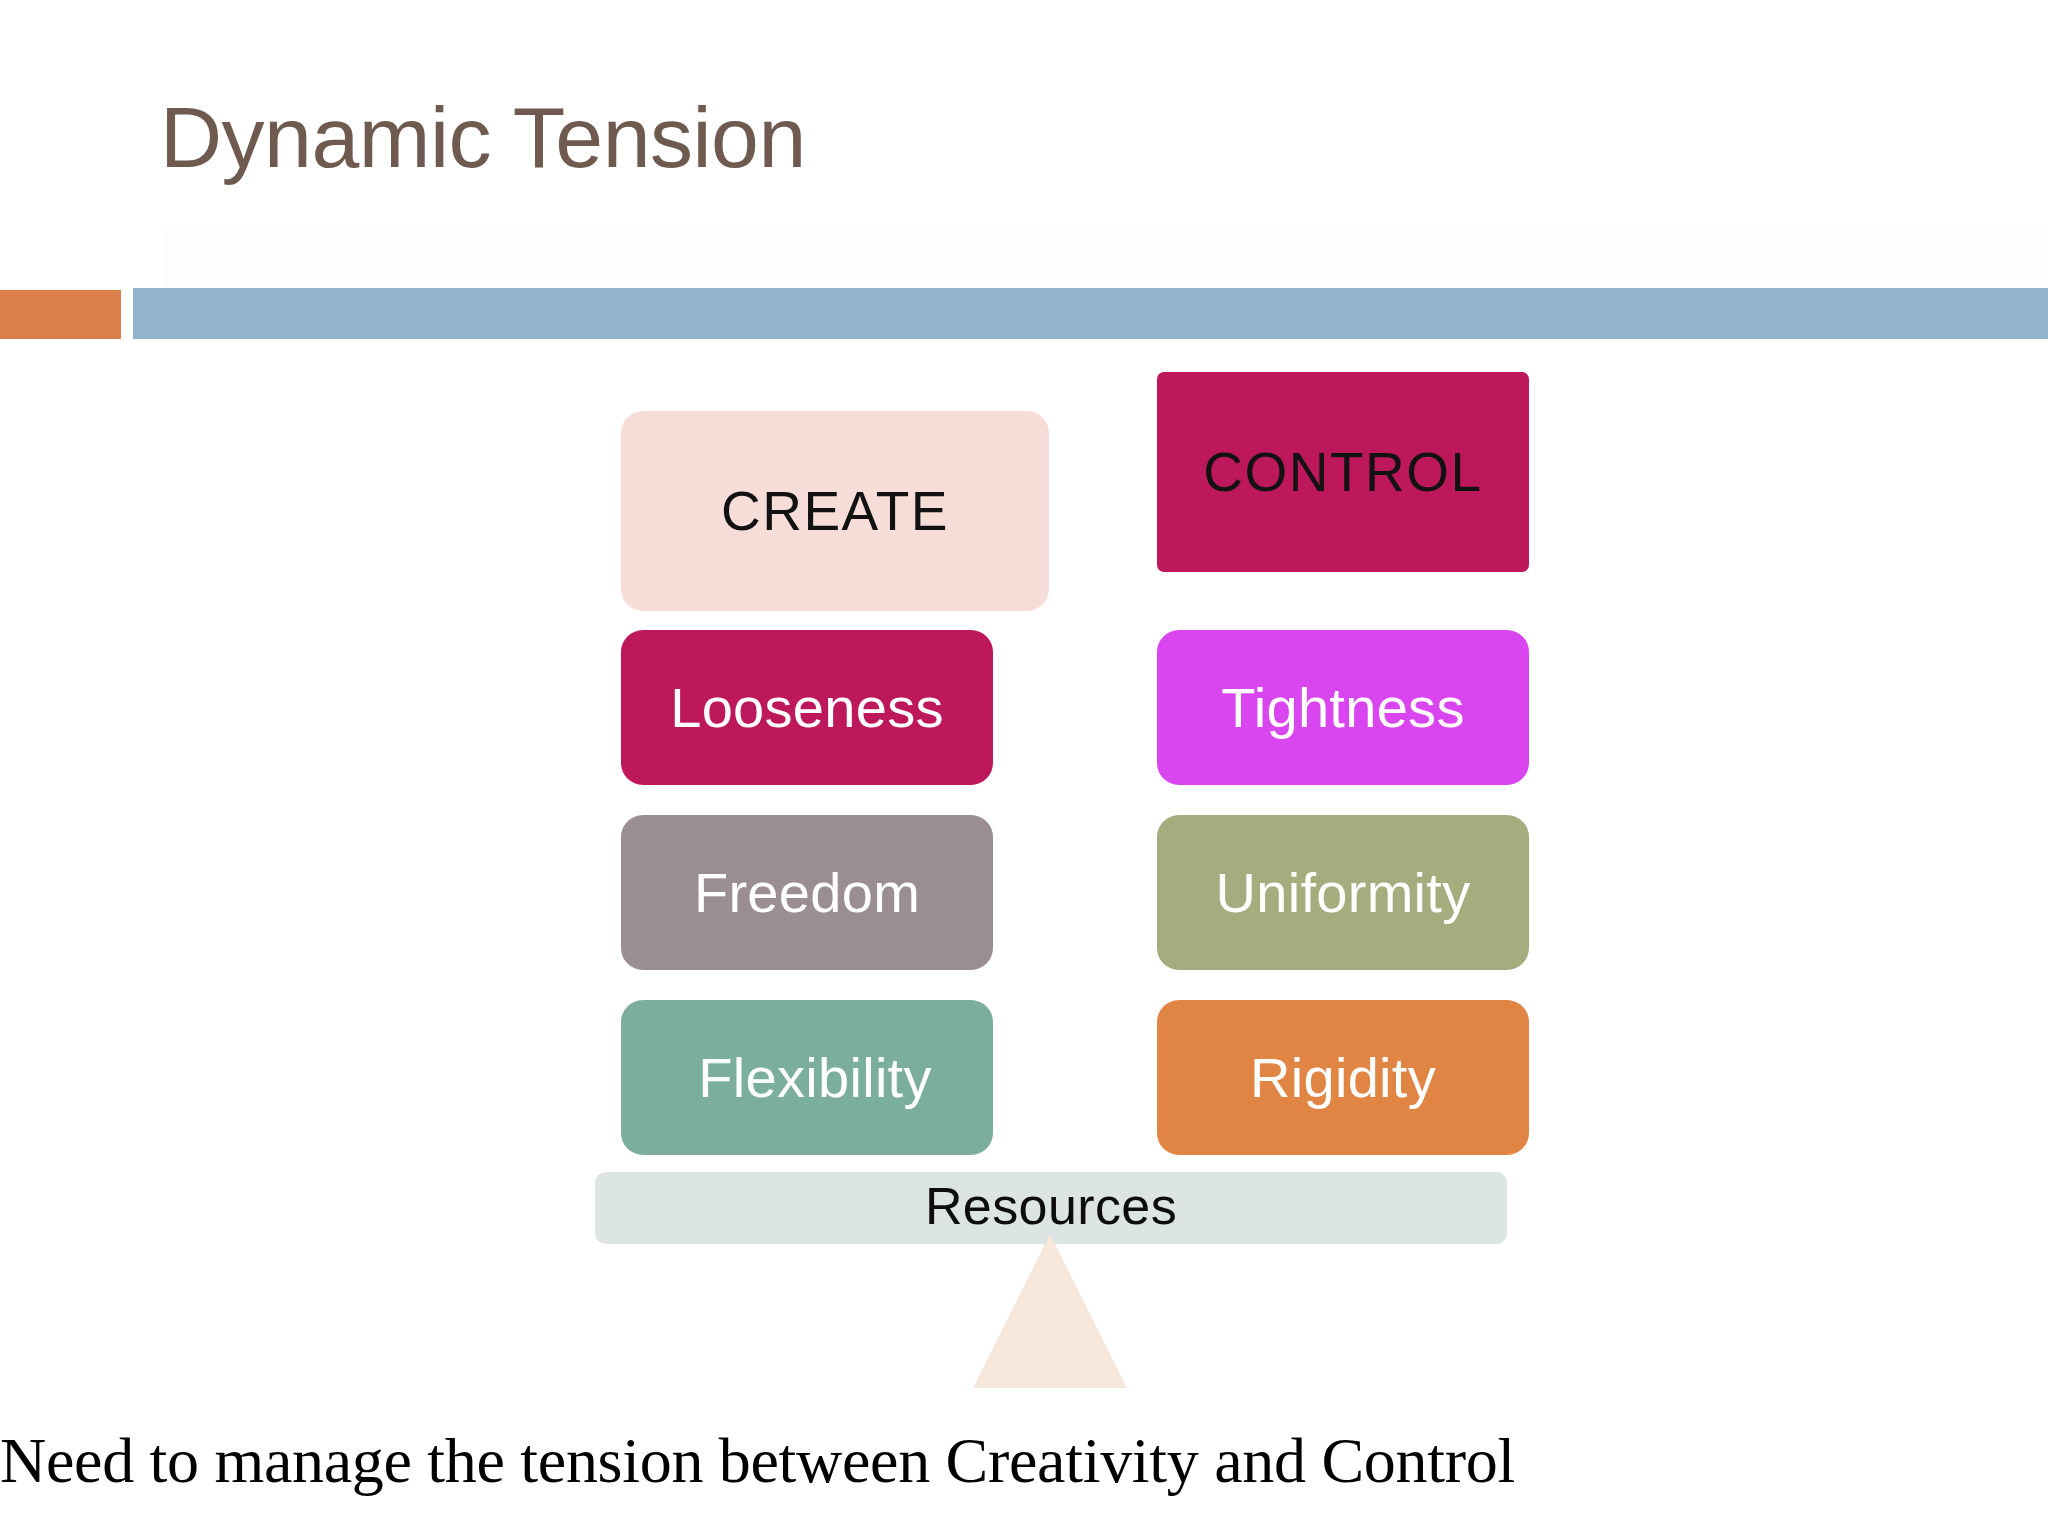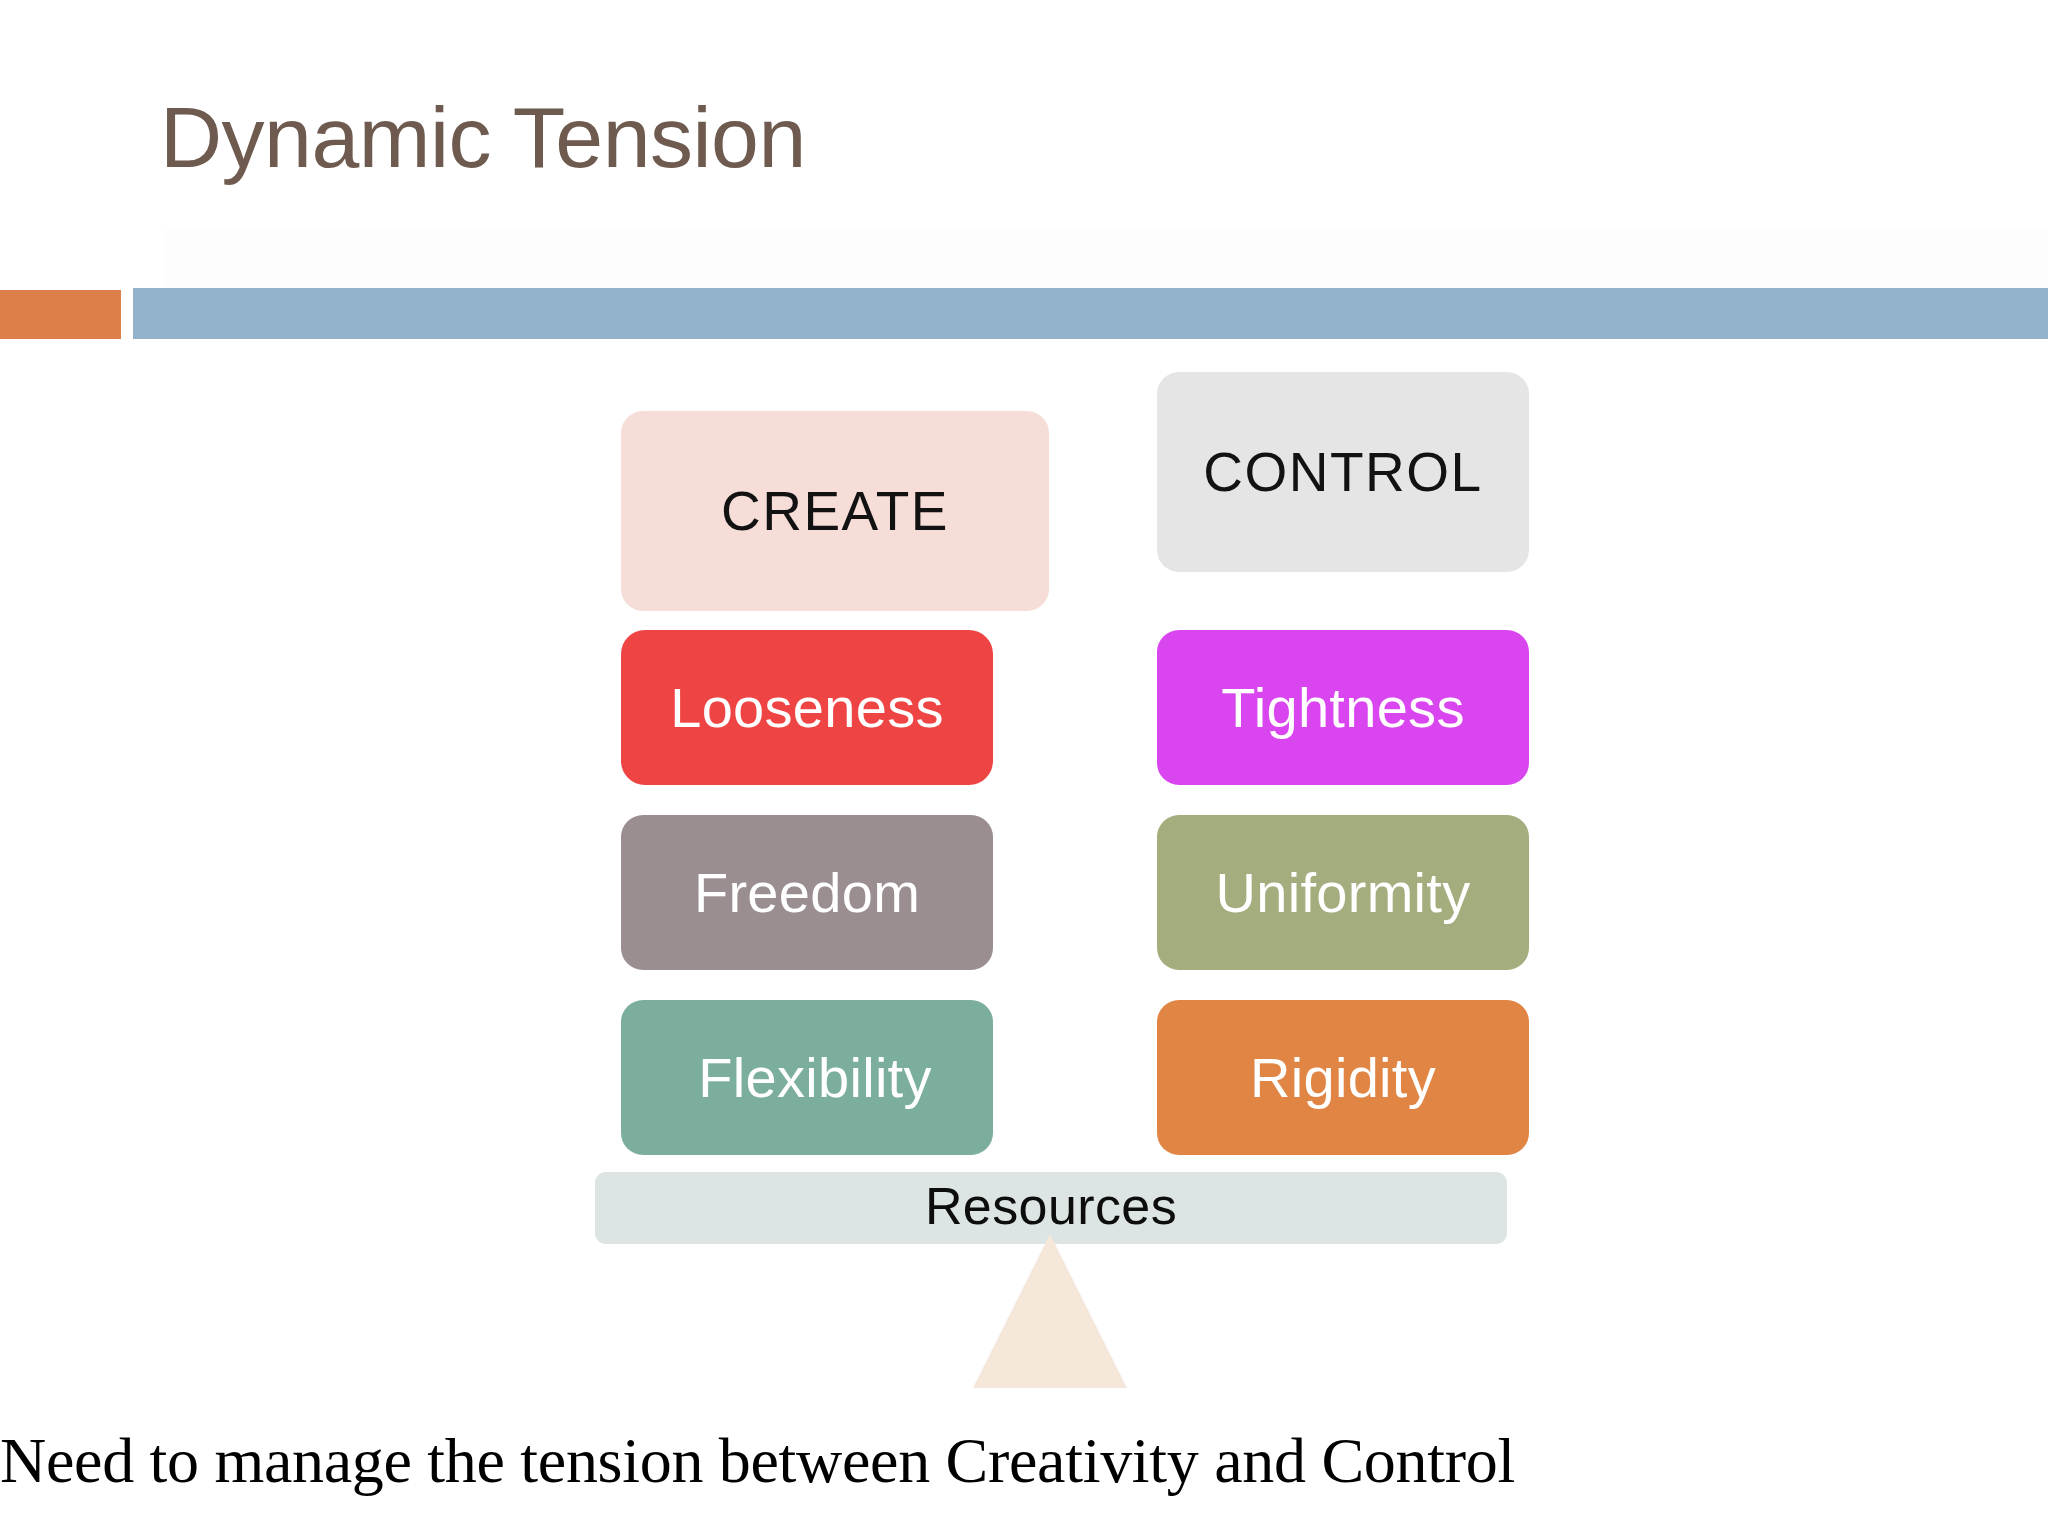--- a/index.html
+++ b/index.html
@@ -162,33 +162,33 @@
   <div id="title-underline-box"></div>
   <div id="accent-square"></div>
   <div id="header-rule"></div>
 
   <div id="diagram">
 
     <div class="box head-box row-head" id="box-create" style="background:#F6DDD8;">
       <span>CREATE</span>
     </div>
 
-    <div class="box attr-box col-left row-1" style="background:#ef4444;border-radius:24px;">
+    <div class="box attr-box col-left row-1" style="background:#be185d;">
       <span>Looseness</span>
     </div>
 
     <div class="box attr-box col-left row-2" style="background:#9A8E90;">
       <span>Freedom</span>
     </div>
 
     <div class="box attr-box col-left row-3" style="background:#7CAE9D;padding-left:16px;">
       <span>Flexibility</span>
     </div>
 
-    <div class="box head-box row-head" id="box-control" style="background:#e5e5e5;">
+    <div class="box head-box row-head" id="box-control" style="background:#be185d;border-radius:7px;">
       <span>CONTROL</span>
     </div>
 
     <div class="box attr-box col-right row-1" style="background:#d946ef;">
       <span>Tightness</span>
     </div>
 
     <div class="box attr-box col-right row-2" style="background:#A4AD7E;">
       <span>Uniformity</span>
     </div>

